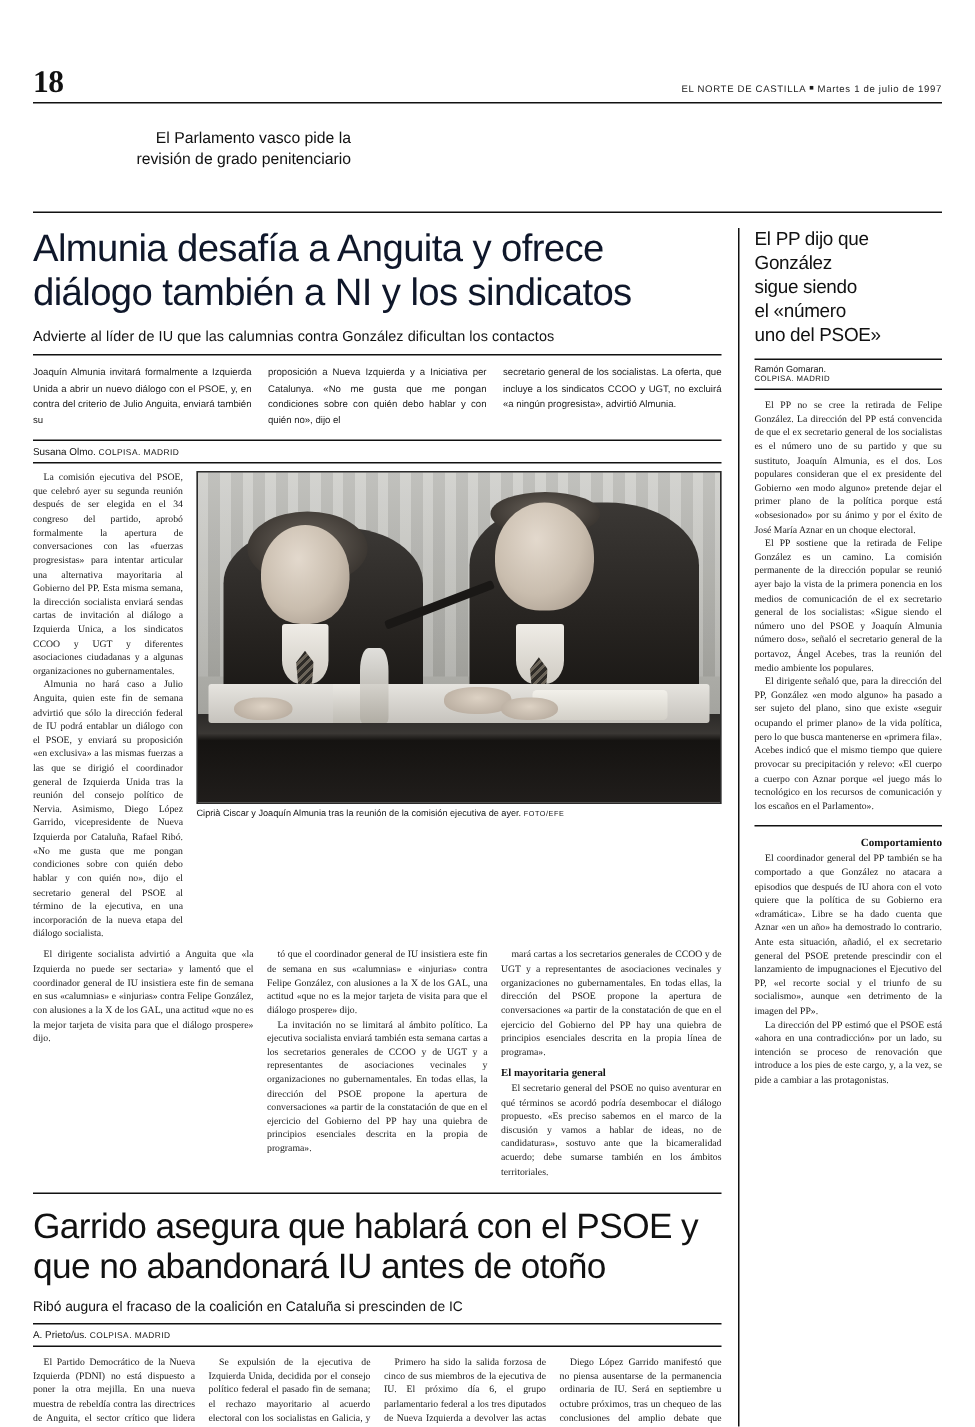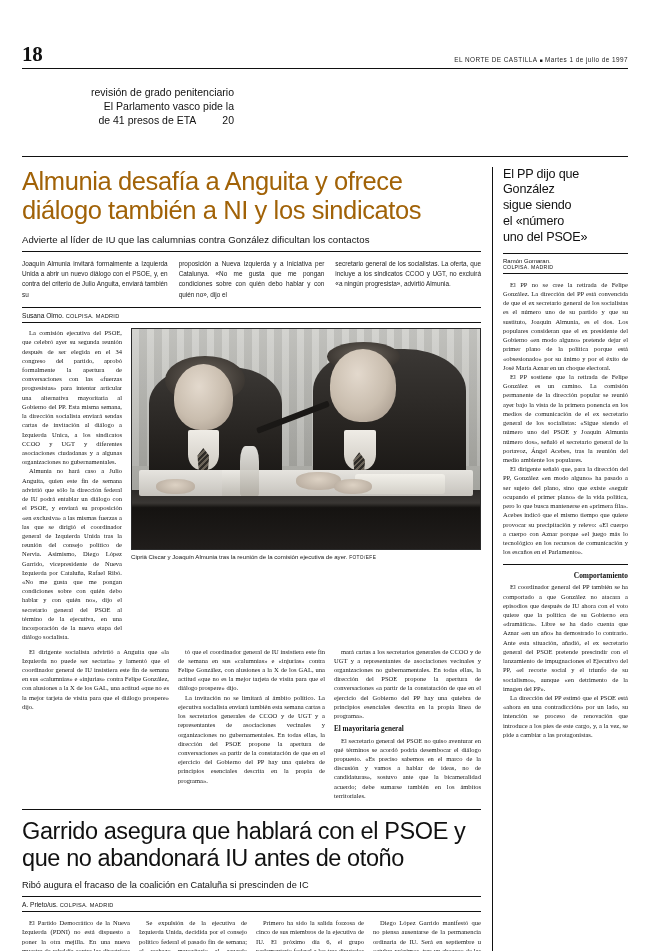--- a/index.html
+++ b/index.html
@@ -106,21 +106,21 @@
   }
 
   
   h1.headline {
     font-family: "Liberation Sans", sans-serif;
     font-size: 25.5px;
     line-height: 1.14;
     font-weight: 400;
     letter-spacing: -0.4px;
     margin: 0;
-    color: #a16207;
+    color: #0f172a;
   }
   .subhead {
     font-family: "Liberation Sans", sans-serif;
     font-size: 9.6px;
     letter-spacing: 0.05px;
     margin-top: 9px;
     color: #121212;
   }
   .rule-thin {
     border-top: 0.7px solid #111;
@@ -379,25 +379,22 @@
   <div class="folio-row">
     <div class="folio-num">18</div>
     <div class="masthead-line">
       <span>EL NORTE DE CASTILLA</span><span class="sq">■</span><span>Martes 1 de julio de 1997</span>
     </div>
   </div>
   <div class="rule-top"></div>
 
   <div class="section-row">
     <div class="section-promo">
+      <div>El Parlamento vasco pide la</div>
       <div>revisión de grado penitenciario</div>
-      <div>El Parlamento vasco pide la</div>
-      <div>
-        <span>de 41 presos de ETA</span><span class="promo-page">20</span>
-      </div>
     </div>
   </div>
   <div class="rule-section"></div>
 
   <div class="body-area">
 
     <div class="left-zone">
 
       <h1 class="headline">Almunia desafía a Anguita y ofrece diálogo también a NI y los sindicatos</h1>
       <div class="subhead">Advierte al líder de IU que las calumnias contra González dificultan los contactos</div>

